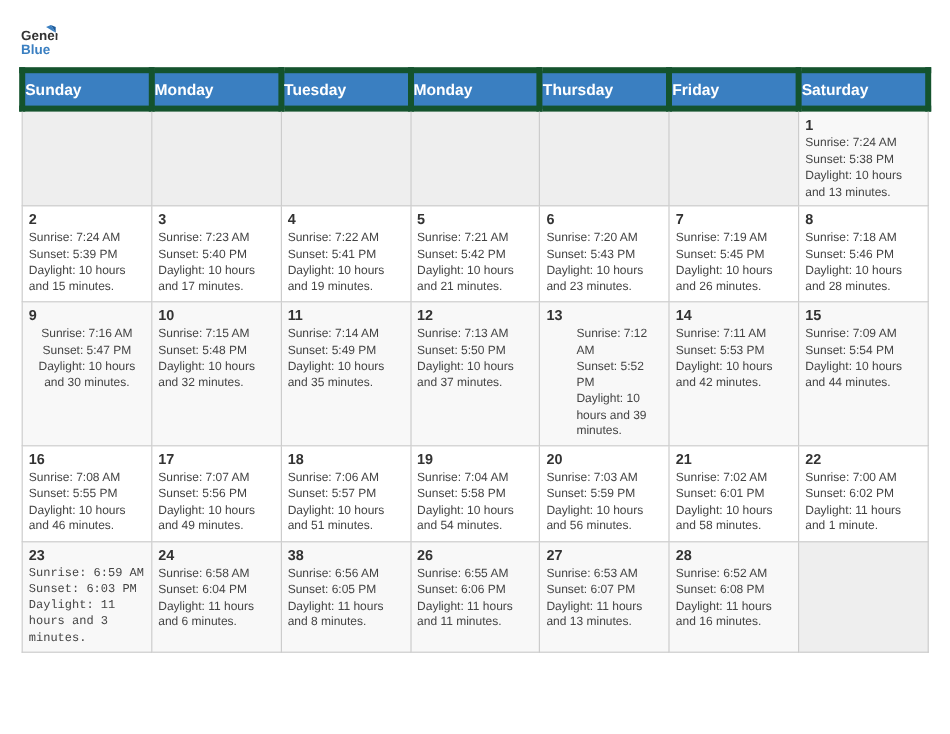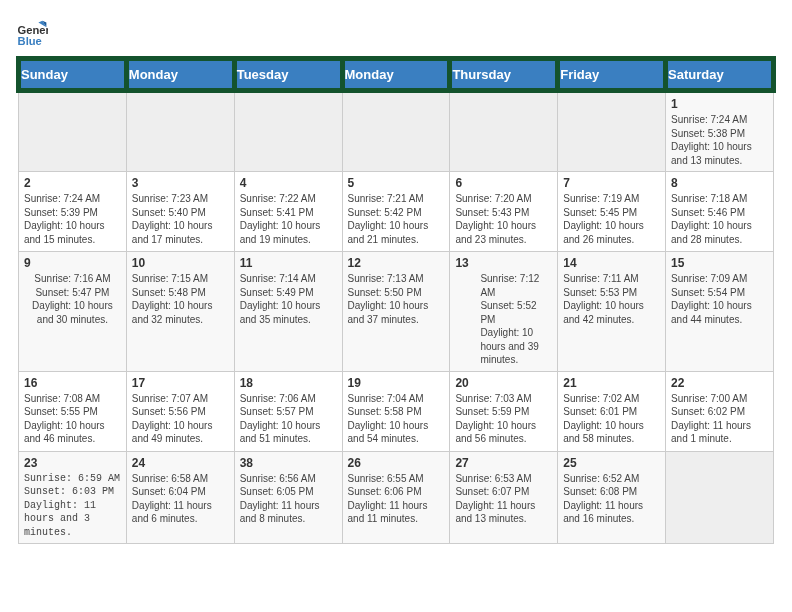--- a/index.html
+++ b/index.html
@@ -286,21 +286,21 @@
 Sunset: 6:06 PM
 Daylight: 11 hours and 11 minutes.</div>
         </td>
         <td>
           <span class="day-num">27</span>
           <div class="day-info" style="white-space: pre-line;">Sunrise: 6:53 AM
 Sunset: 6:07 PM
 Daylight: 11 hours and 13 minutes.</div>
         </td>
         <td>
-          <span class="day-num">25</span>
+          <span class="day-num">28</span>
           <div class="day-info" style="white-space: pre-line;">Sunrise: 6:52 AM
 Sunset: 6:08 PM
 Daylight: 11 hours and 16 minutes.</div>
         </td>
         <td class="empty"></td>
       </tr>
     </tbody>
 </table>
 
 </body></html>

